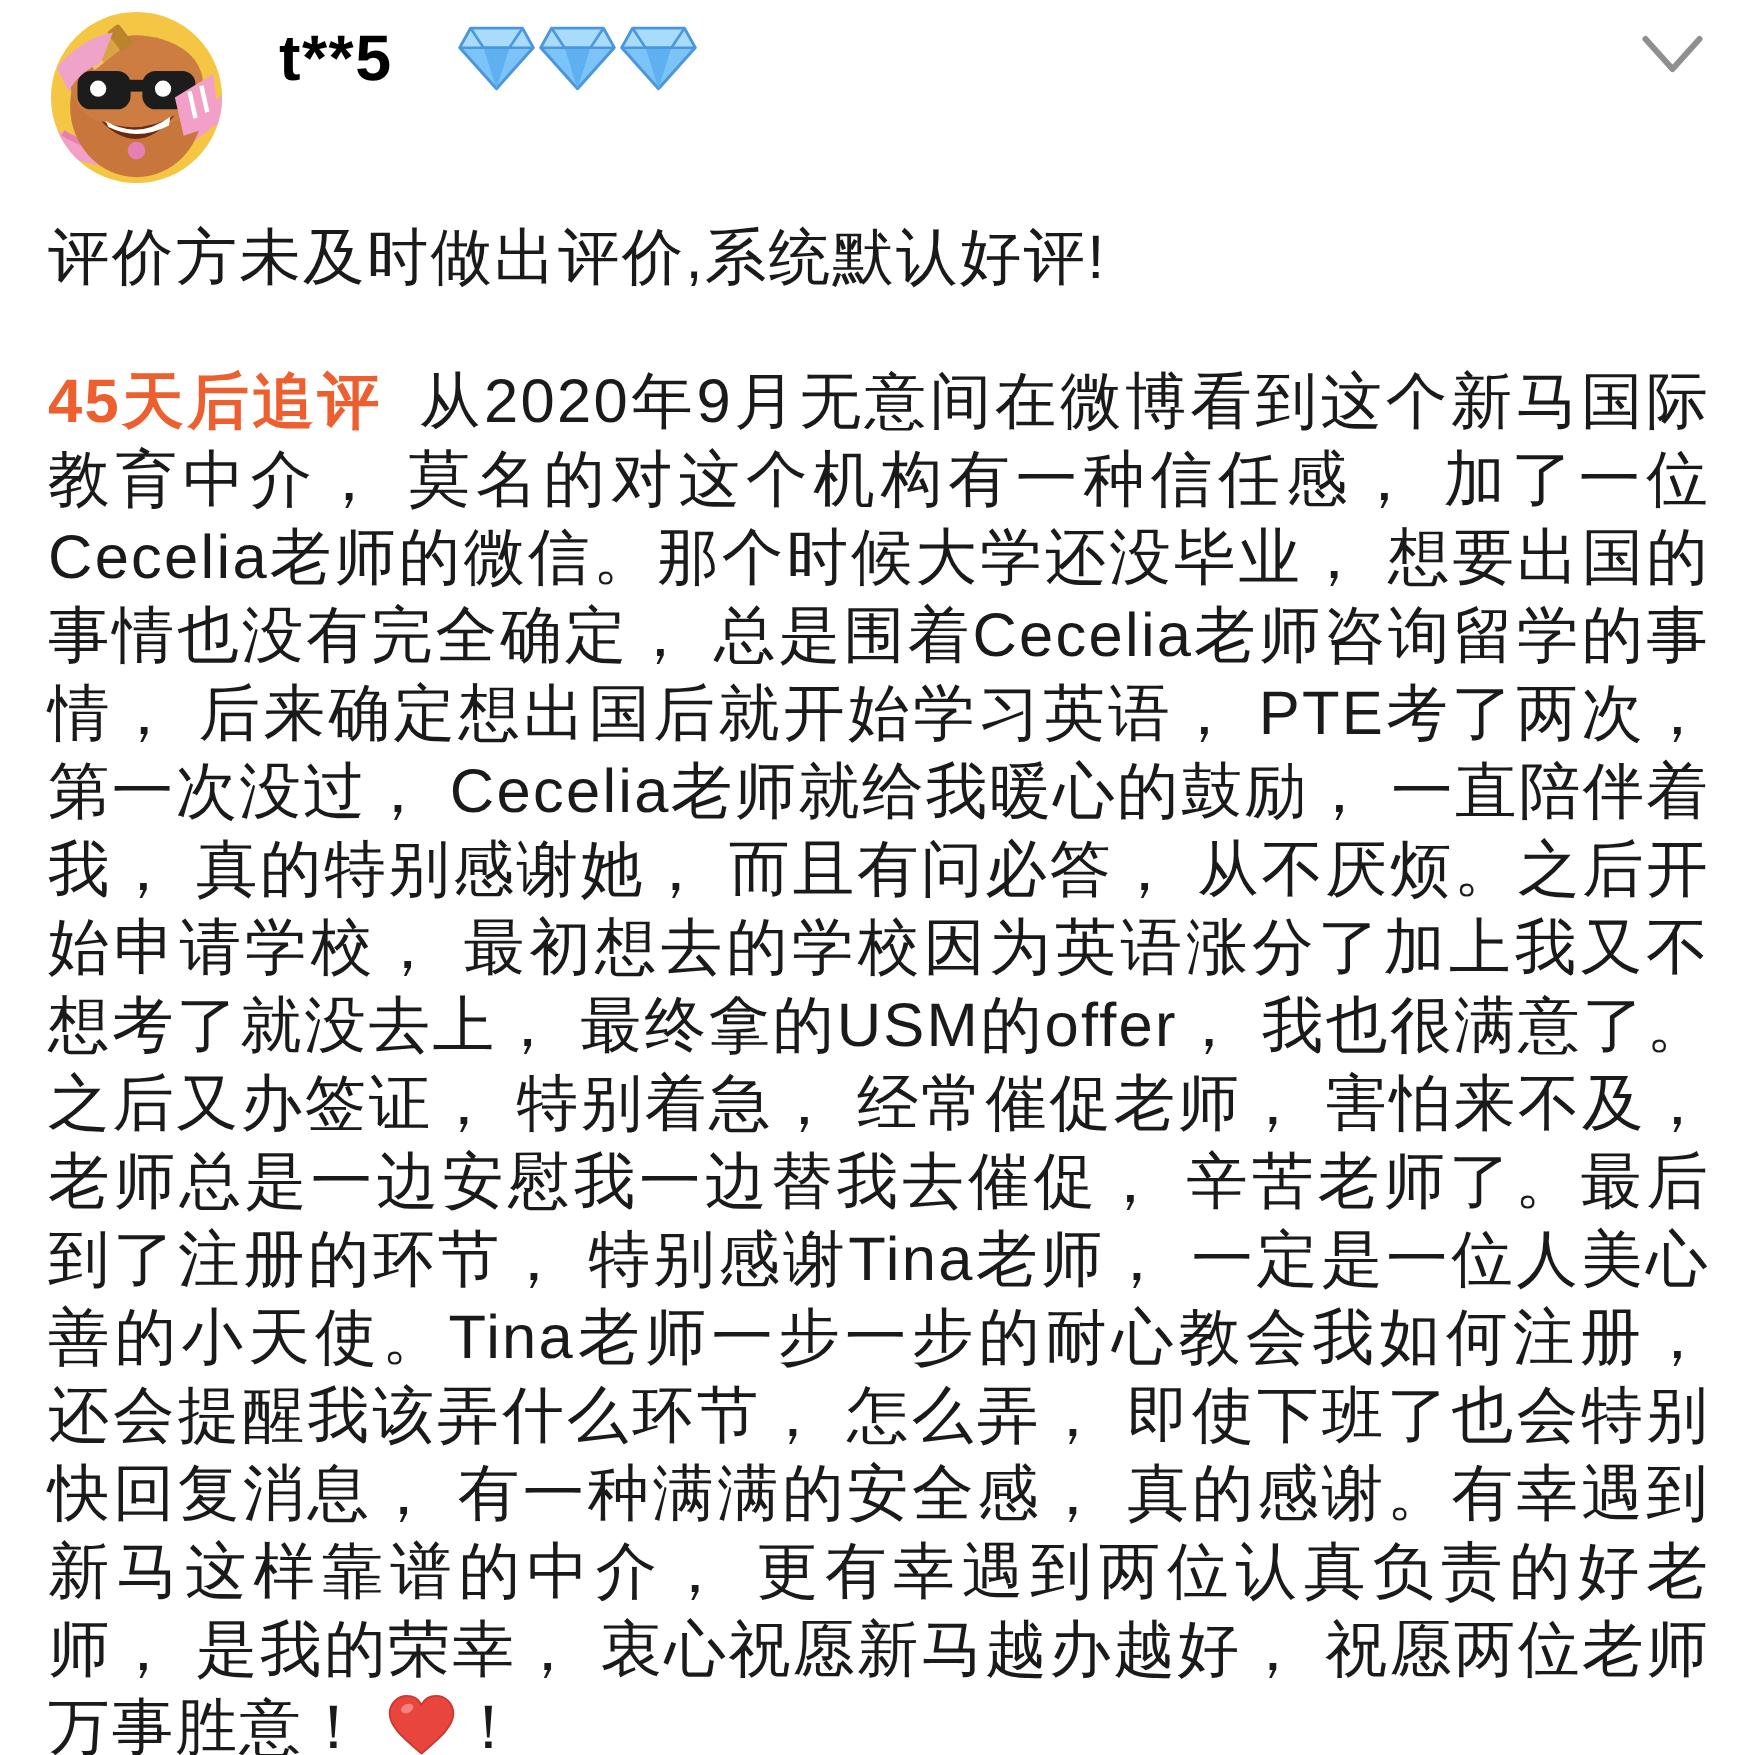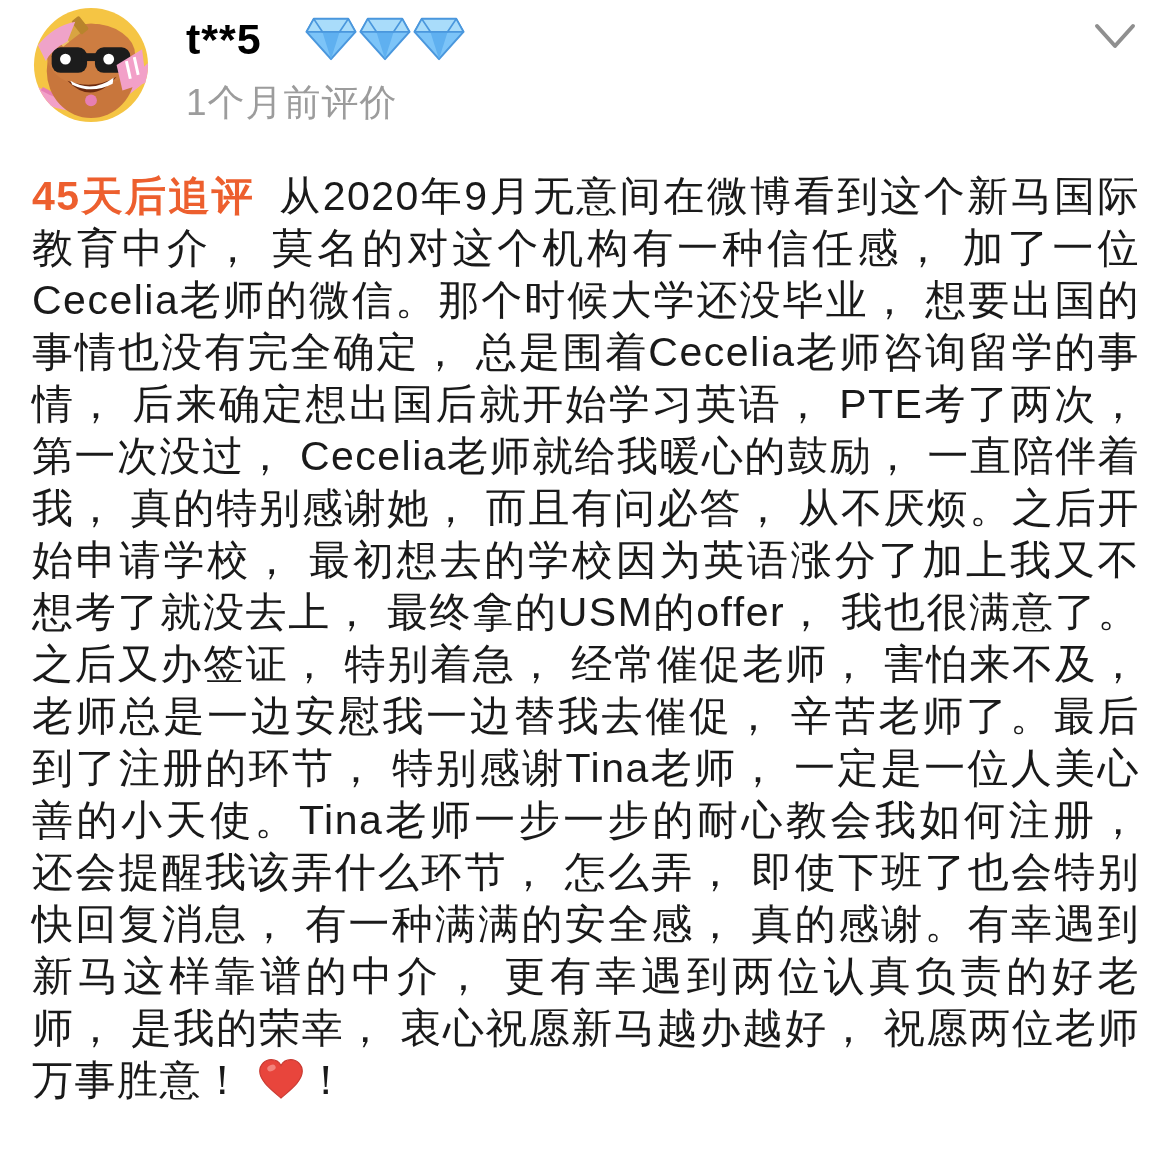--- a/index.html
+++ b/index.html
@@ -121,29 +121,29 @@
   </svg>
 
   <svg viewBox="0 0 36 32" aria-hidden="true">
     <polygon points="6,2 30,2 35,11 18,30 1,11" fill="#7cc4f8" stroke="#4a97dd" stroke-width="1.4" stroke-linejoin="round"></polygon>
     <polygon points="6,2 30,2 35,11 1,11" fill="#a9dcfa" stroke="#4a97dd" stroke-width="1.2" stroke-linejoin="round"></polygon>
     <polygon points="12,11 24,11 18,30" fill="#5fb0f0"></polygon>
     <polyline points="6,2 12,11 24,11 30,2" fill="none" stroke="#4a97dd" stroke-width="1.2" stroke-linejoin="round"></polyline>
   </svg>
 </span>
       </div>
-      <div class="review-time">1个月前评价</div>
     </div>
 
     <div class="chevron">
       <svg viewBox="0 0 42 30" aria-hidden="true">
         <polyline points="3,4 21,24 39,4" fill="none" stroke="#8f8f8f" stroke-width="4" stroke-linecap="round" stroke-linejoin="round"></polyline>
       </svg>
     </div>
   </div>
 
+  <div class="system-note">评价方未及时做出评价,系统默认好评!</div>
 
   <p class="review-text"><span class="followup-tag">45天后追评</span><span>从2020年9月无意间在微博看到这个新马国际教育中介， 莫名的对这个机构有一种信任感， 加了一位Cecelia老师的微信。那个时候大学还没毕业， 想要出国的事情也没有完全确定， 总是围着Cecelia老师咨询留学的事情， 后来确定想出国后就开始学习英语， PTE考了两次， 第一次没过， Cecelia老师就给我暖心的鼓励， 一直陪伴着我， 真的特别感谢她， 而且有问必答， 从不厌烦。之后开始申请学校， 最初想去的学校因为英语涨分了加上我又不想考了就没去上， 最终拿的USM的offer， 我也很满意了。之后又办签证， 特别着急， 经常催促老师， 害怕来不及， 老师总是一边安慰我一边替我去催促， 辛苦老师了。最后到了注册的环节， 特别感谢Tina老师， 一定是一位人美心善的小天使。Tina老师一步一步的耐心教会我如何注册， 还会提醒我该弄什么环节， 怎么弄， 即使下班了也会特别快回复消息， 有一种满满的安全感， 真的感谢。有幸遇到新马这样靠谱的中介， 更有幸遇到两位认真负责的好老师， 是我的荣幸， 衷心祝愿新马越办越好， 祝愿两位老师万事胜意！ </span><span class="heart-icon-wrap"><svg viewBox="0 0 32 30" aria-hidden="true">
         <path d="M16 28 C 8.5 21.5, 1.5 16, 1.5 9.8 C 1.5 5.2 5.2 1.8 9.3 1.8 C 12.2 1.8 14.8 3.4 16 5.8 C 17.2 3.4 19.8 1.8 22.7 1.8 C 26.8 1.8 30.5 5.2 30.5 9.8 C 30.5 16 23.5 21.5 16 28 Z" fill="#e8453c" stroke="#c93931" stroke-width="0.8"></path>
         <ellipse cx="9.5" cy="7.5" rx="3" ry="2" fill="#f3837c" transform="rotate(-25 9.5 7.5)"></ellipse>
       </svg></span><span>！</span></p>
 
 </div>
 
 </body></html>

